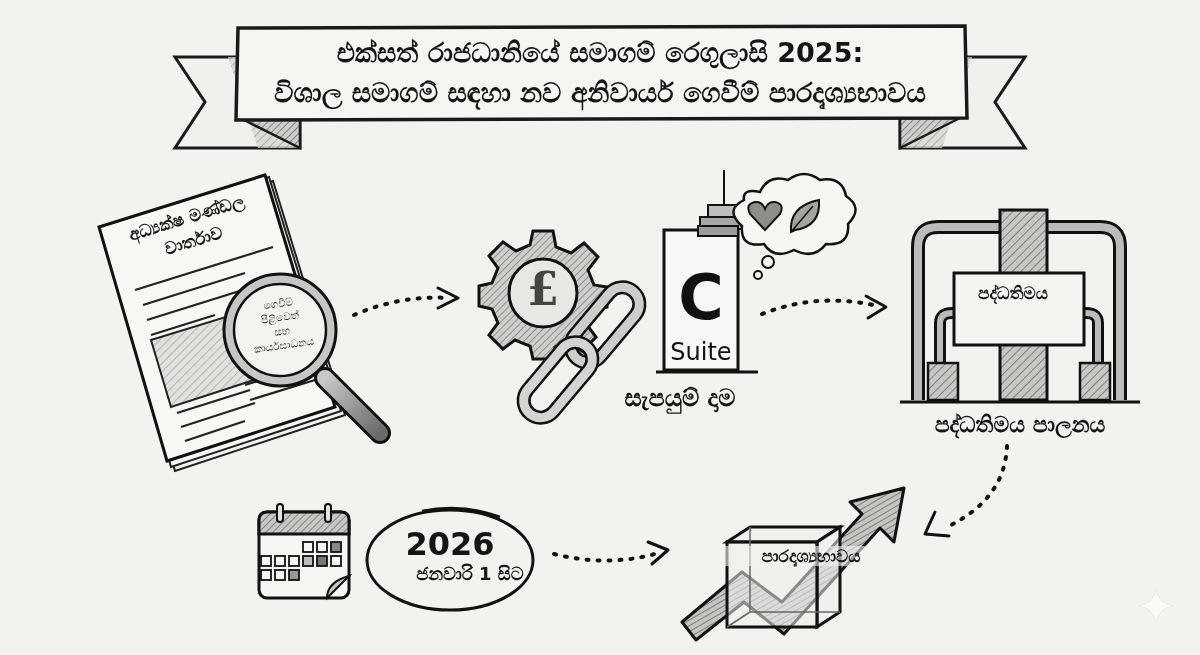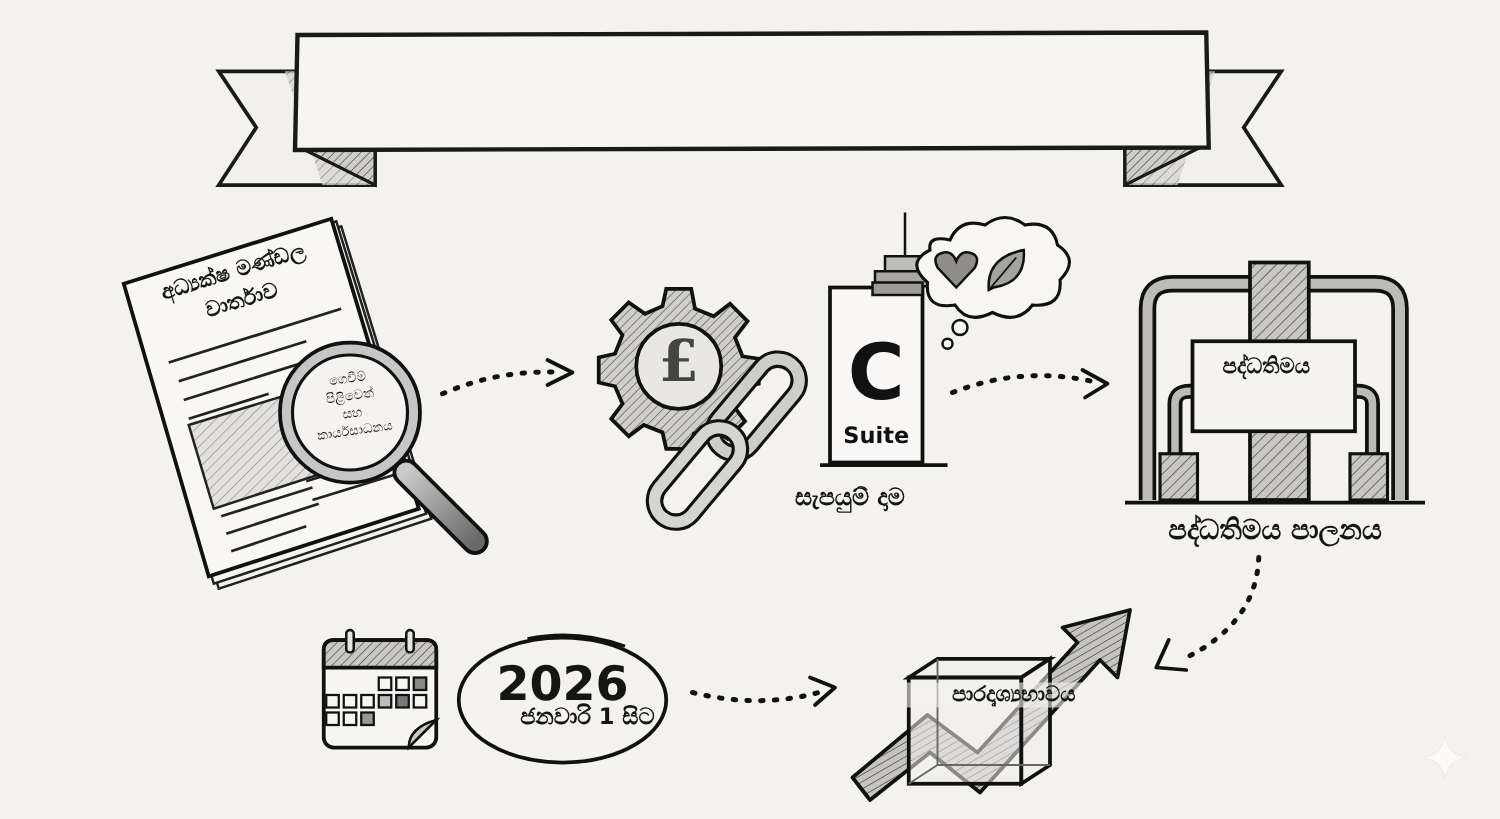--- a/index.html
+++ b/index.html
@@ -28,20 +28,22 @@
   <polygon points="228,57 300,57 300,148 258,148" fill="url(#hatch)" stroke="none" opacity="0.8"></polygon>
   <polygon points="240,118 300,118 300,148" fill="url(#hatch2)" stroke="#1a1a1a" stroke-width="2.5"></polygon>
 
   <polygon points="1025,57 900,57 900,148 1025,148 995,102" fill="#f2f0ec" stroke="#1a1a1a" stroke-width="3"></polygon>
   <polygon points="972,57 900,57 900,148 942,148" fill="url(#hatch)" opacity="0.8"></polygon>
   <polygon points="960,118 900,118 900,148" fill="url(#hatch2)" stroke="#1a1a1a" stroke-width="2.5"></polygon>
 
   <path d="M238,28 L965,26 L967,118 L236,120 Z" fill="#f6f5f2" stroke="#1a1a1a" stroke-width="3.5"></path>
 </svg>
 <div class="title-text">
+  <div>එක්සත් රාජධානියේ සමාගම් රෙගුලාසි 2025:</div>
+  <div>විශාල සමාගම් සඳහා නව අනිවාර්ය ගෙවීම් පාරදෘශ්‍යභාවය</div>
 </div>
 
 <svg width="260" height="300" style="left:95px;top:175px">
   <defs>
     <pattern id="hatchR" width="6" height="6" patternUnits="userSpaceOnUse" patternTransform="rotate(45)">
       <rect width="6" height="6" fill="#e3e1dd"></rect>
       <line x1="0" y1="0" x2="0" y2="6" stroke="#888" stroke-width="1"></line>
     </pattern>
   </defs>
 
@@ -125,36 +127,36 @@
 <svg width="110" height="210" style="left:656px;top:170px">
   <line x1="68" y1="0" x2="68" y2="35" stroke="#111" stroke-width="2"></line>
   <rect x="52" y="35" width="34" height="12" fill="#bfbdba" stroke="#111" stroke-width="2"></rect>
   <rect x="44" y="47" width="50" height="12" fill="#a8a6a3" stroke="#111" stroke-width="2"></rect>
   <rect x="4" y="59" width="78" height="0" stroke="none"></rect>
   <rect x="8" y="60" width="74" height="140" fill="#f8f7f5" stroke="#111" stroke-width="3"></rect>
   <rect x="42" y="56" width="40" height="10" fill="#9e9c99" stroke="#111" stroke-width="2"></rect>
   <line x1="0" y1="202" x2="102" y2="202" stroke="#111" stroke-width="3"></line>
 </svg>
 <div class="abs" style="left:664px;top:267px;width:74px;text-align:center;font-size:62px;font-weight:bold;color:#111;line-height:62px;">C</div>
-<div class="abs" style="left:664px;top:338px;width:74px;text-align:center;font-size:18px;font-weight:bold;color:#111;">Suite</div>
+<div class="abs" style="left:664px;top:338px;width:74px;text-align:center;font-size:24px;font-weight:normal;color:#111;">Suite</div>
 
 <svg width="130" height="110" style="left:730px;top:170px">
   <path d="M30,22 Q38,4 58,10 Q74,-2 90,10 Q112,6 116,26 Q134,38 118,54 Q120,76 96,74 Q84,90 64,80 Q44,90 34,74 Q10,78 12,56 Q-6,40 14,30 Q12,18 30,22 Z" fill="#f7f6f3" stroke="#111" stroke-width="2.5"></path>
   <circle cx="38" cy="92" r="6" fill="#f7f6f3" stroke="#111" stroke-width="2"></circle>
   <circle cx="28" cy="105" r="4" fill="#f7f6f3" stroke="#111" stroke-width="2"></circle>
 </svg>
 <svg width="36" height="32" style="left:747px;top:200px">
   <path d="M18,30 L3,14 Q-2,4 8,2 Q15,1 18,9 Q21,1 28,2 Q38,4 33,14 Z" fill="#8f8d8a" stroke="#111" stroke-width="2"></path>
 </svg>
 <svg width="36" height="40" style="left:787px;top:196px">
   <path d="M4,36 Q2,10 32,4 Q34,30 8,34 Z" fill="#a5a3a0" stroke="#111" stroke-width="2"></path>
   <path d="M4,36 L26,10" stroke="#111" stroke-width="1.5"></path>
 </svg>
 
-<div class="lbl" style="left:600px;top:385px;width:160px;font-size:19px;line-height:26px;">
+<div class="lbl" style="left:600px;top:385px;width:160px;font-size:24px;line-height:26px;">
   <div>සැපයුම් දාම</div>
 </div>
 
 <svg width="140" height="40" style="left:758px;top:292px">
   <path d="M4,22 Q60,0 120,14" fill="none" stroke="#111" stroke-width="4" stroke-dasharray="2,9" stroke-linecap="round"></path>
   <path d="M108,4 L128,15 L110,26" fill="none" stroke="#111" stroke-width="3" stroke-linecap="round" stroke-linejoin="round"></path>
 </svg>
 
 <svg width="240" height="210" style="left:900px;top:205px">
   <defs>
@@ -216,21 +218,21 @@
       <rect x="20" y="70" width="10" height="10" fill="#f6f5f2"></rect>
       <rect x="34" y="70" width="10" height="10" fill="#999"></rect>
   </g>
   <path d="M94,76 L72,98 Q72,82 94,76 Z" fill="url(#hatchC)" stroke="#111" stroke-width="2"></path>
 </svg>
 
 <svg width="180" height="110" style="left:362px;top:505px">
   <ellipse cx="88" cy="55" rx="83" ry="50" fill="none" stroke="#111" stroke-width="3"></ellipse>
   <path d="M60,6 Q100,-2 138,12" fill="none" stroke="#111" stroke-width="2.5"></path>
 </svg>
-<div class="lbl" style="left:370px;top:525px;width:160px;font-size:38px;">2026</div>
+<div class="lbl" style="left:370px;top:525px;width:160px;font-size:32px;">2026</div>
 <div class="lbl" style="left:370px;top:563px;width:160px;font-size:18px;margin-left:20px;">ජනවාරි 1 සිට</div>
 
 <svg width="130" height="40" style="left:550px;top:538px">
   <path d="M4,16 Q60,30 112,14" fill="none" stroke="#111" stroke-width="4" stroke-dasharray="2,9" stroke-linecap="round"></path>
   <path d="M98,4 L118,12 L102,26" fill="none" stroke="#111" stroke-width="3" stroke-linecap="round" stroke-linejoin="round"></path>
 </svg>
 
 <svg width="260" height="170" style="left:672px;top:462px">
   <defs>
     <pattern id="hatchA" width="5" height="5" patternUnits="userSpaceOnUse" patternTransform="rotate(60)">

